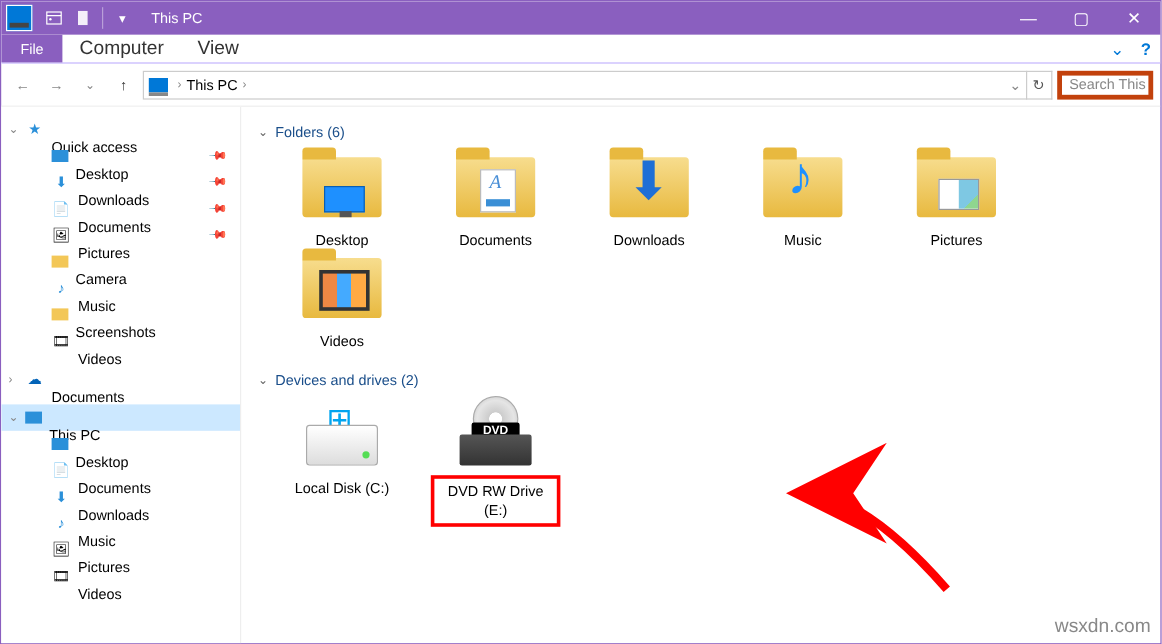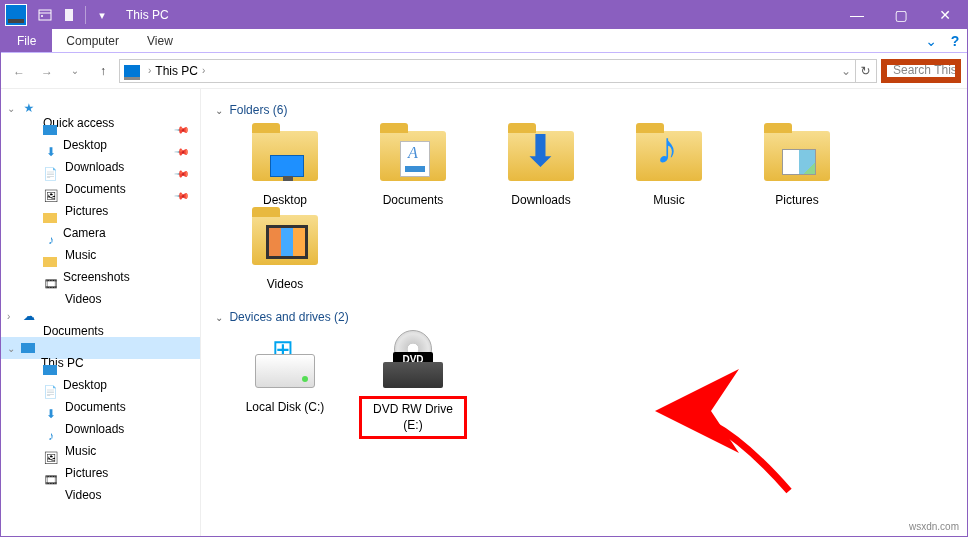--- a/index.html
+++ b/index.html
@@ -12,34 +12,34 @@
     .titlebar .qat .sysicon::after { content:""; position:absolute; bottom:2px; left:2px; right:2px; height:4px; background:#444; }
     .titlebar .qat .qbtn { width: 24px; height: 20px; display:flex; align-items:center; justify-content:center; font-size:11px; }
     .titlebar .title { margin-left: 12px; font-size: 12px; }
     .titlebar .right { margin-left: auto; display: flex; }
     .titlebar .right .wc { width: 44px; height: 28px; display:flex; align-items:center; justify-content:center; font-size:14px; }
     .titlebar .divider { width:1px; height:18px; background:rgba(255,255,255,.4); margin:0 4px; }
     
     
     .ribbon { height: 24px; background: #fff; display: flex; align-items: stretch; border-bottom: 1px solid #c4b5fd; }
     .ribbon .file { background: #8a5fbf; color: #fff; padding: 4px 16px; font-size: 12px; display:flex; align-items:center; }
-    .ribbon .tab { padding: 4px 14px; font-size: 12px; color: #333; display:flex; align-items:center;text-align:center; }
+    .ribbon .tab { padding: 4px 14px; font-size: 16px; color: #333; display:flex; align-items:center;text-align:center; }
     .ribbon .spacer { flex:1; }
     .ribbon .help { width:24px; display:flex; align-items:center; justify-content:center; color:#0078d7; font-size:14px; }
     
     
     .addr { height: 36px; display: flex; align-items: center; padding: 4px 6px; gap: 4px; border-bottom: 1px solid #eee; }
     .navbtn { width: 24px; height: 24px; border-radius: 50%; display:flex; align-items:center; justify-content:center; color:#888; }
     .navbtn.enabled{ color:#333; }
     .breadcrumb { flex:1; border:1px solid #ccc; height:24px; display:flex; align-items:center; padding:0 4px; background:#fff; }
     .bc-icon { width:16px; height:12px; background:#0078d7; margin-right:4px; position:relative; }
     .bc-icon::after{content:""; position:absolute; bottom:-3px; left:0; right:0; height:3px; background:#888;}
     .bc-sep{ margin:0 4px; color:#888; font-size:10px; }
     .addr .refresh{ width:22px; height:24px; border:1px solid #ccc; border-left:none; display:flex; align-items:center; justify-content:center; color:#555; margin-left:-5px;}
-    .search { width:80px; border:6px solid #c2410c; height:24px; display:flex; align-items:flex-end; padding:0 6px; color:#888; overflow:hidden; white-space:nowrap; }
+    .search { width:80px; border:4px solid #c2410c; height:24px; display:flex; align-items:flex-start; padding:0 6px; color:#888; overflow:hidden; white-space:nowrap; }
     
     
     .main { display:flex; height: calc(100% - 28px - 24px - 36px); }
     
     
     .nav { width:200px; border-right:1px solid #eee; padding:8px 0; overflow:hidden; background:#fff; }
     .nav .item { display:flex; align-items:center; height:22px; padding-left:20px; position:relative; }
     .nav .item.lvl2{ padding-left:42px; }
     .nav .item .pin{ margin-left:auto; margin-right:12px; color:#888; font-size:10px; transform:rotate(45deg); }
     .nav .item .chev{ position:absolute; left:6px; font-size:10px; color:#888; }
@@ -83,21 +83,21 @@
     .dvdbox{ width:60px; height:26px; background:linear-gradient(#555,#333); position:absolute; bottom:0; left:5px; border-radius:2px;}
     .dvdlabel{ position:absolute; width:40px; height:16px; background:#000; color:#fff; font-size:10px; font-weight:bold; text-align:center; line-height:16px; top:14px; left:15px; border-radius:2px;}
     
     
     .arrow-annot{ position:absolute; left:458px; top:312px; pointer-events:none; }
     .arrow-annot svg{ overflow:visible; }
     
     
     .wm{ position:absolute; right:24px; bottom:36px; font-size:34px; font-weight:300; color:#aaa; letter-spacing:1px; font-family:"Segoe UI Light","Segoe UI",sans-serif; display:flex; align-items:center;}
     .wm .dot{ width:22px; height:22px; border:3px solid #d33; border-radius:50%; display:inline-block; margin:0 1px; position:relative; top:2px;}
-    .credit{ position:absolute; right:8px; bottom:4px; font-size:10px; color:#888;}
+    .credit{ position:absolute; right:8px; bottom:4px; font-size:16px; color:#888;}
   </style>
 </head>
 <body>
 
 <div class="titlebar">
   <div class="qat">
     <div class="sysicon"></div>
     <div class="qbtn">
         <svg width="14" height="12">
           <rect x="1" y="1" width="12" height="10" fill="none" stroke="#fff"></rect>

